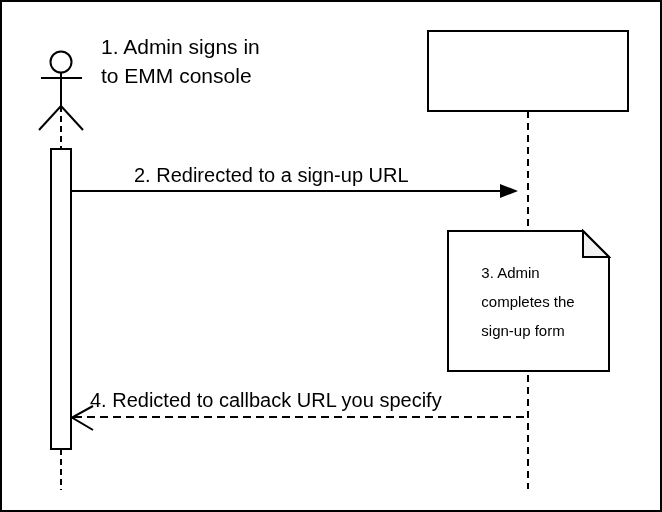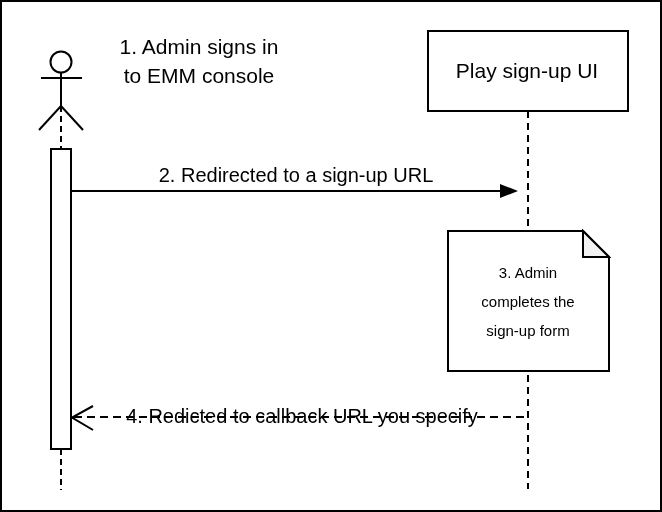--- a/index.html
+++ b/index.html
@@ -29,21 +29,21 @@
     stroke-width: 2;
     fill: none;
   }
   .fill-white { fill: var(--bg-color, #ffffff); }
   .fill-black { fill: var(--stroke-color, #000000); stroke: none; }
   .fill-fold  { fill: var(--fold-color, #f2f2f2); }
 
   .lbl {
     position: absolute;
     white-space: pre-line;
-    text-align: center;
+    text-align: left;
     line-height: 28px;
   }
   .actor-lbl {
     left: 99px;
     top: 30px;
     width: 196px;
     font-size: 21px;
     line-height: 29px;
   }
   .box-lbl {
@@ -71,21 +71,20 @@
     align-items: center;
     justify-content: center;
     font-size: 15px;
     line-height: 29px;
   }
   .msg4-lbl {
     left: 88px;
     top: 384px;
     width: 424px;
     font-size: 20px;
-    margin-top: 16px;
   }
 </style>
 </head>
 <body>
 
 <div class="canvas">
 
   <svg class="layer" width="658" height="508" viewBox="2 2 658 508">
 
     <g>
@@ -115,21 +114,20 @@
 
     <g>
       <line class="s" x1="74" y1="417" x2="528" y2="417" stroke-dasharray="8 5"></line>
       <path class="s" d="M93,406 L72,417.5 L93,430"></path>
     </g>
   </svg>
 
   <div class="lbl actor-lbl">1. Admin signs in
 to EMM console</div>
 
-  <div class="lbl box-lbl">Play sign-up UI</div>
 
   <div class="lbl msg2-lbl">2. Redirected to a sign-up URL</div>
 
   <div class="lbl note-lbl">3. Admin
 completes the
 sign-up form</div>
 
   <div class="lbl msg4-lbl">4. Redicted to callback URL you specify</div>
 
 </div>

